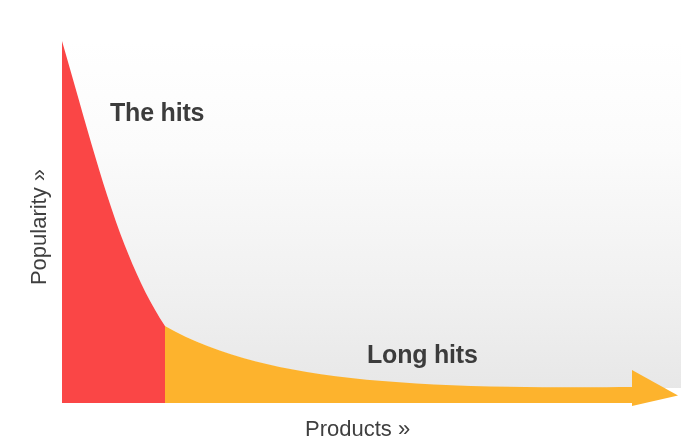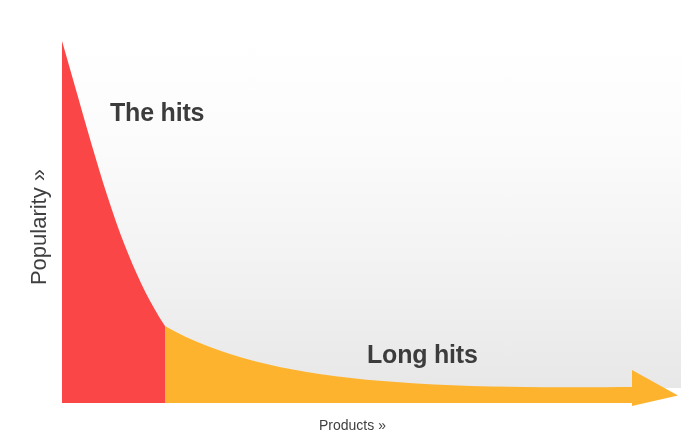--- a/index.html
+++ b/index.html
@@ -57,23 +57,23 @@
     top: 208px;
     width: 150px;
     text-align: center;
     font-size: 22px;
     font-weight: normal;
     color: #3f3f3f;
     transform: rotate(-90deg);
     transform-origin: 50% 50%;
   }
   #label-xaxis {
-    left: 319px;
+    left: 305px;
     top: 410px;
-    font-size: 14px;
+    font-size: 22px;
     font-weight: normal;
     color: #3f3f3f;
   }
 </style>
 </head>
 <body>
 
 <div id="chart-root">
 
   <svg id="longtail-svg" viewBox="0 0 681 440" preserveAspectRatio="none">

